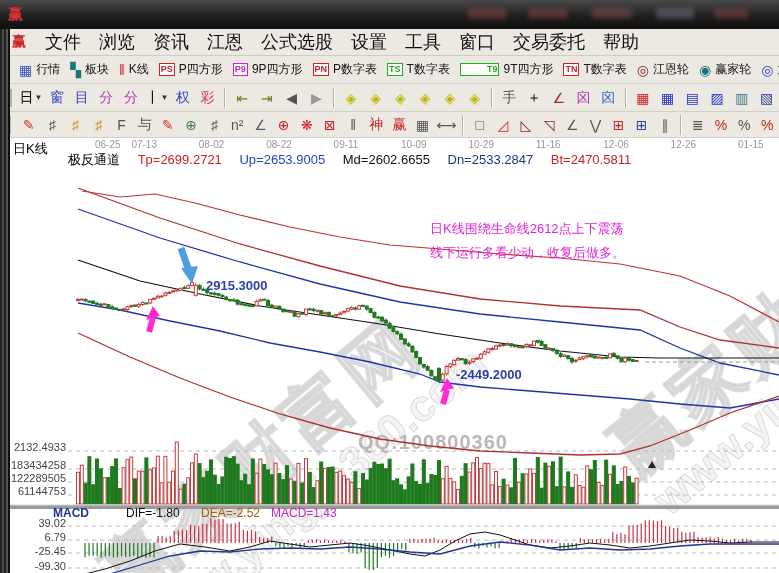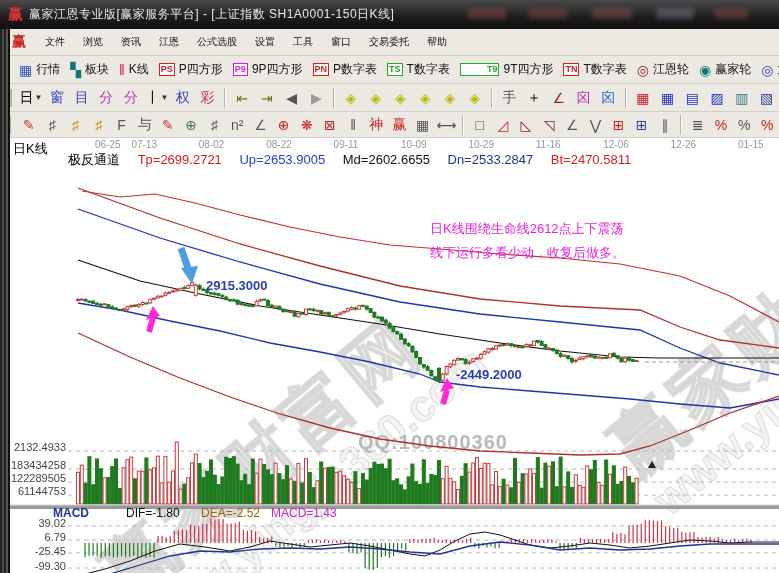--- a/index.html
+++ b/index.html
@@ -8,21 +8,21 @@
   
   #titlebar{position:absolute;left:0;top:0;width:779px;height:29px;
     background:linear-gradient(#4a4a4a,#1c1c1c 60%,#101010);display:flex;align-items:center;}
   #titlebar .logo{color:#d23333;font-weight:bold;font-size:15px;margin:0 6px 0 8px;}
   #titlebar .ttl{color:#e8e8e8;font-size:12px;letter-spacing:.5px;}
   .tickblob{position:absolute;top:8px;height:11px;border-radius:2px;filter:blur(2px);}
   
   #menubar{position:absolute;left:0;top:29px;width:779px;height:27px;background:#ece9e2;
     border-bottom:1px solid #cfccc2;display:flex;align-items:center;padding-left:12px;box-sizing:border-box;}
   #menubar .logo{color:#cc2222;font-weight:bold;font-size:14px;margin-right:10px;}
-  #menubar .mi{font-size:10px;color:#111;padding:18px 9px;cursor:default;}
+  #menubar .mi{font-size:18px;color:#111;padding:18px 9px;cursor:default;}
   
   .tbar{position:absolute;left:0;width:779px;background:#ece9e2;display:flex;align-items:center;
     border-bottom:1px solid #d2cfc5;box-sizing:border-box;overflow:hidden;}
   #tbar1{top:56px;height:28px;}
   #tbar2{top:84px;height:28px;}
   #tbar3{top:112px;height:26px;}
   .grip{width:4px;height:18px;margin:0 6px 0 4px;border-left:2px solid #fff;
         border-right:2px solid #b5b2a8;}
   .tb-item{display:flex;align-items:center;font-size:12px;color:#111;padding:2px 5px;white-space:nowrap;}
   .tb-item .g{font-size:14px;margin-right:4px;line-height:14px;}
@@ -55,21 +55,20 @@
   .wm .l2{font-size:44px;-webkit-text-stroke:1px rgba(150,150,150,.30);color:rgba(150,150,150,.10);}
   #chart-svg{position:absolute;left:0;top:0;z-index:4;}
 </style>
 </head>
 <body>
 
 <div id="win">
 
   <div id="titlebar">
     <span class="logo">赢</span>
-    <span class="ttl">赢家江恩专业版[赢家服务平台] - [上证指数  SH1A0001-150日K线]</span>
     <span class="tickblob" style="left:468px;width:38px;background:rgba(205,90,90,.30)"></span>
     <span class="tickblob" style="left:528px;width:40px;background:rgba(205,90,90,.28)"></span>
     <span class="tickblob" style="left:592px;width:40px;background:rgba(210,110,110,.28)"></span>
     <span class="tickblob" style="left:656px;width:38px;background:rgba(180,190,210,.25)"></span>
     <span class="tickblob" style="left:714px;width:34px;background:rgba(205,90,90,.28)"></span>
   </div>
 
   <div id="menubar">
     <span class="logo">赢</span>
   <span class="mi">文件</span>

